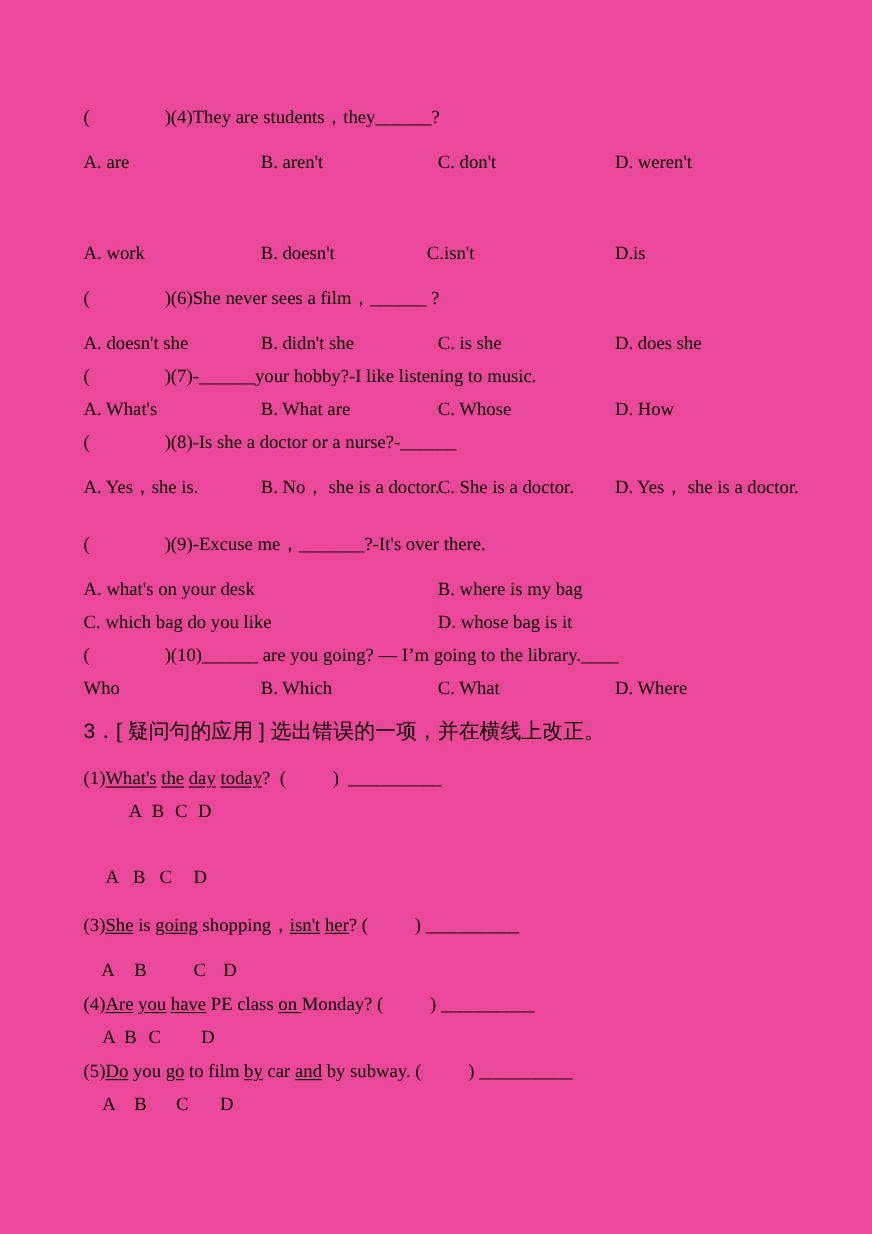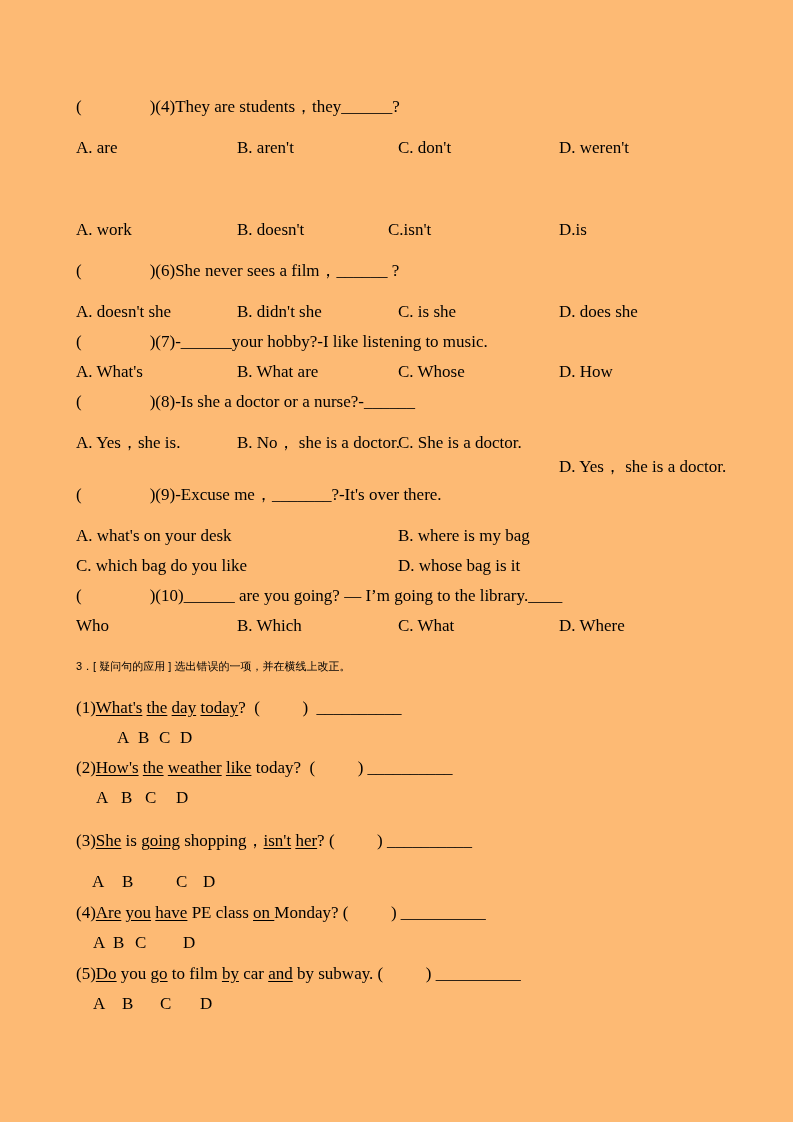--- a/index.html
+++ b/index.html
@@ -17,48 +17,47 @@
     width:793px;
     height:20px;
     white-space:pre;
     font-family:"Liberation Serif","DejaVu Serif",serif;
     font-size:17px;
     line-height:20px;
     color:#000000;
   }
   .line.heading{
     font-family:"Liberation Sans","DejaVu Sans",sans-serif;
-    font-size:11px;
+    font-size:19px;
   }
   .line .seg-wrap{position:absolute;top:0;white-space:pre;}
   .line .col{position:absolute;top:0;white-space:pre;}
   .u{text-decoration:underline;text-underline-offset:2px;}
 </style>
 </head>
 <body>
 
-<div class="page" style="background: #fdba74; color: rgb(0, 0, 0);">
+<div class="page" style="background: #ec4899; color: rgb(0, 0, 0);">
     <div class="line" style="top: 97px;"><span class="seg-wrap" style="left: 76px;"><span>(　　　　)(4)They are students，they______?</span></span></div>
     <div class="line" style="top: 138px; padding-left: 12px;"><span class="col" style="left: 76px;">A. are</span><span class="col" style="left: 237px;">B. aren't</span><span class="col" style="left: 398px;">C. don't</span><span class="col" style="left: 559px;">D. weren't</span></div>
     <div class="line" style="top: 220px;"><span class="col" style="left: 76px;">A. work</span><span class="col" style="left: 237px;">B. doesn't</span><span class="col" style="left: 388px;">C.isn't</span><span class="col" style="left: 559px;">D.is</span></div>
     <div class="line" style="top: 261px;"><span class="seg-wrap" style="left: 76px;"><span>(　　　　)(6)She never sees a film，______ ?</span></span></div>
     <div class="line" style="top: 302px;"><span class="col" style="left: 76px;">A. doesn't she</span><span class="col" style="left: 237px;">B. didn't she</span><span class="col" style="left: 398px;">C. is she</span><span class="col" style="left: 559px;">D. does she</span></div>
     <div class="line" style="top: 332px; padding-left: 13px;"><span class="seg-wrap" style="left: 76px;"><span>(　　　　)(7)-______your hobby?-I like listening to music.</span></span></div>
     <div class="line" style="top: 362px;"><span class="col" style="left: 76px;">A. What's</span><span class="col" style="left: 237px;">B. What are</span><span class="col" style="left: 398px;">C. Whose</span><span class="col" style="left: 559px;">D. How</span></div>
     <div class="line" style="top: 392px;"><span class="seg-wrap" style="left: 76px;"><span>(　　　　)(8)-Is she a doctor or a nurse?-______</span></span></div>
-    <div class="line" style="top: 433px;"><span class="col" style="left: 76px;">A. Yes，she is.</span><span class="col" style="left: 237px;">B. No， she is a doctor.</span><span class="col" style="left: 398px;">C. She is a doctor.</span><span class="col" style="left: 559px; margin-top: 24px;">D. Yes， she is a doctor.</span></div>
+    <div class="line" style="top: 433px;"><span class="col" style="left: 76px;">A. Yes，she is.</span><span class="col" style="left: 237px;">B. No， she is a doctor.</span><span class="col" style="left: 398px;">C. She is a doctor.</span><span class="col" style="left: 559px;">D. Yes， she is a doctor.</span></div>
     <div class="line" style="top: 485px;"><span class="seg-wrap" style="left: 76px;"><span>(　　　　)(9)-Excuse me，_______?-It's over there.</span></span></div>
     <div class="line" style="top: 526px;"><span class="col" style="left: 76px;">A. what's on your desk</span><span class="col" style="left: 398px;">B. where is my bag</span></div>
     <div class="line" style="top: 556px;"><span class="col" style="left: 76px;">C. which bag do you like</span><span class="col" style="left: 398px;">D. whose bag is it</span></div>
     <div class="line" style="top: 586px;"><span class="seg-wrap" style="left: 76px;"><span>(　　　　)(10)______ are you going? — I’m going to the library.____</span></span></div>
     <div class="line" style="top: 616px;"><span class="col" style="left: 76px;">Who</span><span class="col" style="left: 237px;">B. Which</span><span class="col" style="left: 398px;">C. What</span><span class="col" style="left: 559px;">D. Where</span></div>
     <div class="line heading" style="top: 656px;"><span class="seg-wrap" style="left: 76px;"><span>3．[ 疑问句的应用 ] 选出错误的一项，并在横线上改正。</span></span></div>
     <div class="line" style="top: 698px;"><span class="seg-wrap" style="left: 76px;"><span>(1)</span><span class="u">What's</span><span> </span><span class="u">the</span><span> </span><span class="u">day</span><span> </span><span class="u">today</span><span>?  (　　  )  </span><span>__________</span></span></div>
     <div class="line" style="top: 728px;"><span class="col" style="left: 117px;">A</span><span class="col" style="left: 138px;">B</span><span class="col" style="left: 159px;">C</span><span class="col" style="left: 180px;">D</span></div>
-    <div class="line" style="top: 758px;"><span class="seg-wrap" style="left: 76px;"><span>(2)</span><span class="u">How's</span><span> </span><span class="u">the</span><span> </span><span class="u">weather</span><span> </span><span class="u">like</span><span> today?  (　　  ) </span><span>__________</span></span></div>
     <div class="line" style="top: 788px;"><span class="col" style="left: 96px;">A</span><span class="col" style="left: 121px;">B</span><span class="col" style="left: 145px;">C</span><span class="col" style="left: 176px;">D</span></div>
     <div class="line" style="top: 831px;"><span class="seg-wrap" style="left: 76px;"><span>(3)</span><span class="u">She</span><span> is </span><span class="u">going</span><span> shopping，</span><span class="u">isn't</span><span> </span><span class="u">her</span><span>? (　　  ) </span><span>__________</span></span></div>
     <div class="line" style="top: 872px;"><span class="col" style="left: 92px;">A</span><span class="col" style="left: 122px;">B</span><span class="col" style="left: 176px;">C</span><span class="col" style="left: 203px;">D</span></div>
     <div class="line" style="top: 903px;"><span class="seg-wrap" style="left: 76px;"><span>(4)</span><span class="u">Are</span><span> </span><span class="u">you</span><span> </span><span class="u">have</span><span> PE class </span><span class="u">on </span><span>Monday? (　　  ) </span><span>__________</span></span></div>
     <div class="line" style="top: 933px;"><span class="col" style="left: 93px;">A</span><span class="col" style="left: 113px;">B</span><span class="col" style="left: 135px;">C</span><span class="col" style="left: 183px;">D</span></div>
     <div class="line" style="top: 964px;"><span class="seg-wrap" style="left: 76px;"><span>(5)</span><span class="u">Do</span><span> you </span><span class="u">go</span><span> to film </span><span class="u">by</span><span> car </span><span class="u">and</span><span> by subway. (　　  ) </span><span>__________</span></span></div>
     <div class="line" style="top: 994px;"><span class="col" style="left: 93px;">A</span><span class="col" style="left: 122px;">B</span><span class="col" style="left: 160px;">C</span><span class="col" style="left: 200px;">D</span></div>
   </div>
 
 </body></html>

